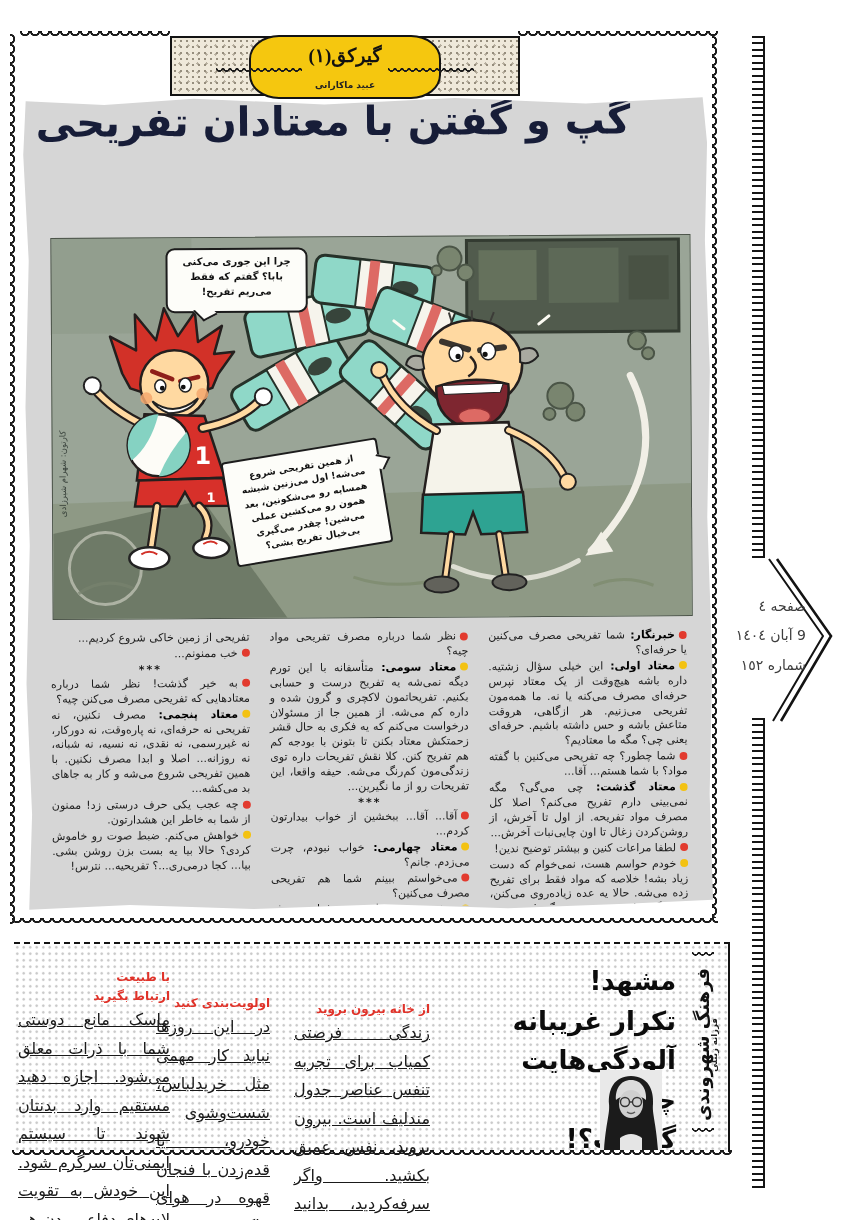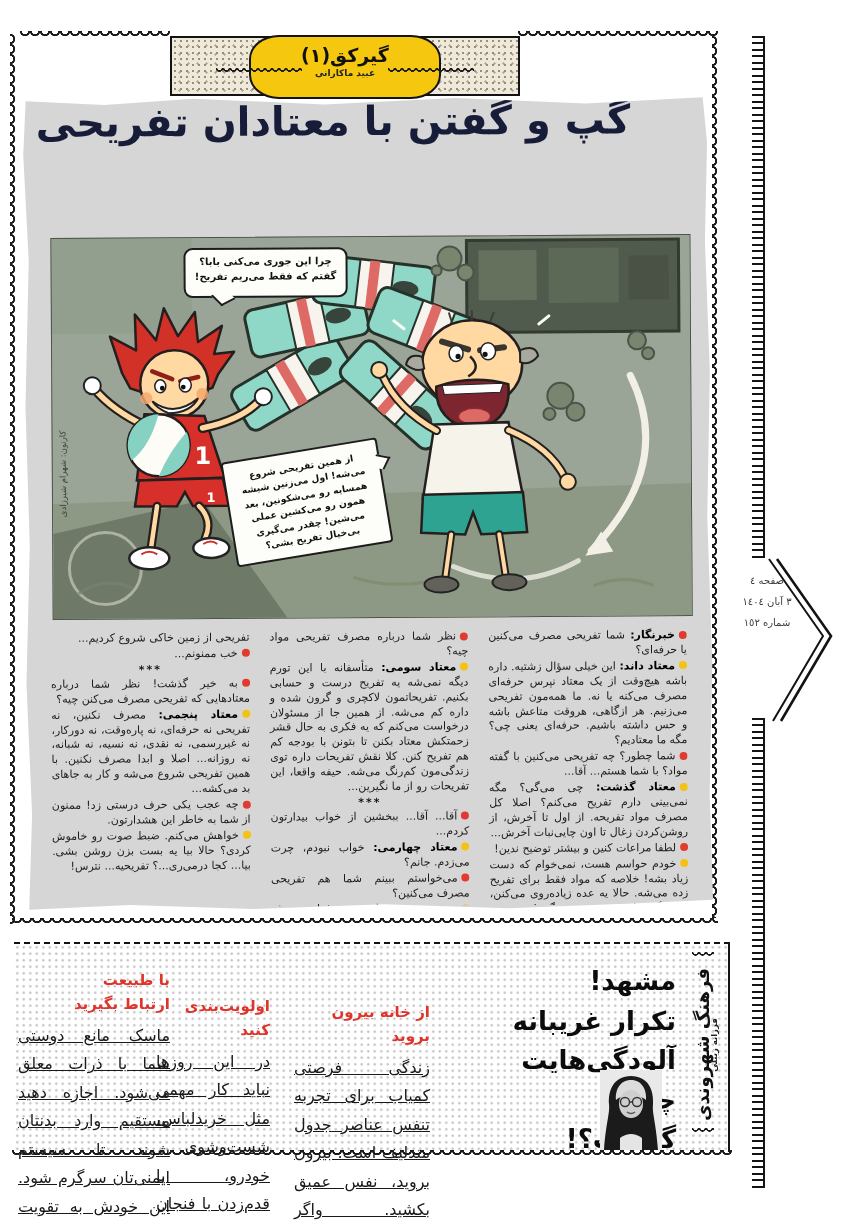--- a/index.html
+++ b/index.html
@@ -17,32 +17,32 @@
     background-image:repeating-linear-gradient(to bottom, #151515 0 1.8px, transparent 1.8px 6.5px); }
 
   #border-left   { left:10px; top:34px; height:890px; }
   #border-top-l  { left:20px; top:31px; width:150px; }
   #border-top-r  { left:518px; top:31px; width:200px; }
   #border-right  { left:712px; top:36px; height:882px; }
   #border-bottom { left:12px; top:918px; width:706px; }
   #comb-top      { left:752px; top:36px; height:522px; }
   #comb-bottom   { left:752px; top:718px; height:470px; }
   #chevron       { position:absolute; left:763px; top:556px; }
-  #page-info     { position:absolute; left:728px; top:570px; width:78px; text-align:center;
-                   font-size:10px; color:#3c3c3c; line-height:2.1; direction:rtl; }
+  #page-info     { position:absolute; left:728px; top:592px; width:78px; 
+                   font-size:14px; color:#3c3c3c; line-height:2.1; direction:rtl; }
 
   
   #banner { position:absolute; left:170px; top:36px; width:350px; height:60px;
     background-color:#efe9da; border:2.5px solid #131313;
     background-image:radial-gradient(#968e7d 1.2px, transparent 1.5px), radial-gradient(#b7af9e 1px, transparent 1.3px);
     background-size:6px 6px, 9px 9px; background-position:0 0, 3px 3px; }
   #banner-pill { position:absolute; left:50%; top:-3px; transform:translateX(-50%); width:192px; height:64px;
     background:#f5c70f; border:2.5px solid #131313; border-radius:30px/24px; text-align:center; z-index:2; }
-  #banner-pill .bt { font-size:19px; font-weight:bold; color:#111; margin-top:7px; }
-  #banner-pill .ba { font-size:9px; font-weight:bold; color:#222; margin-top:2px; }
+  #banner-pill .bt { font-size:19px; font-weight:bold; color:#111; margin-top:7px;font-family:Liberation Serif, serif; }
+  #banner-pill .ba { font-size:9px; font-weight:bold; color:#222; margin-top:13px; }
   .banner-squig { position:absolute; top:30px; width:86px; height:6px; z-index:3;
     background-image:radial-gradient(circle at 50% 0%, transparent 2px, #1c1c1c 2.2px, #1c1c1c 3.6px, transparent 4px);
     background-size:7px 6px; background-repeat:repeat-x; }
   #squig-l { left:44px; } #squig-r { right:44px; }
 
   
   #sheet { position:absolute; left:24px; top:96px; width:688px; height:814px; background:#d6d6d6;
     transform:rotate(-0.35deg); z-index:1;
     clip-path:polygon(0.6% 0.4%,12% 0.9%,25% 0.2%,44% 1%,63% 0.3%,82% 1.1%,99% 0.4%,99.6% 6%,99.2% 18%,99.8% 34%,99.3% 52%,99.9% 70%,99.4% 86%,99.8% 99%,88% 99.4%,70% 99.9%,52% 99.3%,33% 99.8%,15% 99.2%,0.4% 99.7%,0.9% 88%,0.2% 72%,0.8% 55%,0.3% 38%,0.9% 20%,0.2% 7%); }
 
@@ -52,21 +52,21 @@
   #lead { position:absolute; left:26px; top:72px; width:636px; min-height:52px; background:#d5302c;
     color:#fff; font-weight:bold; font-size:12.8px; line-height:1.78; text-align:center; direction:rtl;
     padding:6px 16px; transform:rotate(0.3deg);
     clip-path:polygon(0 16%,3% 4%,10% 12%,22% 1%,38% 10%,55% 2%,72% 11%,88% 3%,97% 12%,100% 26%,99.2% 48%,100% 74%,97% 96%,85% 89%,68% 99%,50% 91%,30% 100%,14% 92%,4% 99%,0 80%); }
 
   
   #cartoon { position:absolute; left:28px; top:140px; width:640px; height:382px; background:#9aa597;
     border:1.5px solid #4c544a; overflow:hidden; }
   .bubble { position:absolute; background:#fdfdf9; border:2px solid #1c1c1c; color:#111;
     font-weight:bold; direction:rtl; text-align:center; z-index:6; }
-  #bubble-kid { left:132px; top:10px; width:164px; font-size:10px; line-height:1.5;
+  #bubble-kid { left:114px; top:10px; width:142px; font-size:10px; line-height:1.5;
     padding:4px 7px 12px; border-radius:9px; }
   #bubble-kid::after { content:""; position:absolute; left:30px; bottom:-9px; width:13px; height:13px;
     background:#fdfdf9; border-right:2px solid #1c1c1c; border-bottom:2px solid #1c1c1c;
     transform:rotate(45deg) skewX(-18deg); }
   #bubble-dad { left:175px; top:212px; width:158px; font-size:9.3px; line-height:1.55;
     padding:8px 9px; transform:rotate(-9deg); border-radius:4px; }
   #bubble-dad::after { content:""; position:absolute; right:-9px; top:16px; width:12px; height:12px;
     background:#fdfdf9; border-top:2px solid #1c1c1c; border-right:2px solid #1c1c1c;
     transform:rotate(35deg) skewY(-15deg); }
   #cartoon-credit { position:absolute; left:-56px; top:230px; width:132px; transform:rotate(-90deg);
@@ -93,22 +93,22 @@
   #f-author { position:absolute; left:-62px; top:90px; width:140px; transform:rotate(-90deg) translateY(26px);
     font-size:8.5px; font-weight:bold; color:#222; text-align:center; white-space:nowrap; }
   .f-squig { position:absolute; right:12px; width:22px; height:6px;
     background-image:radial-gradient(circle at 50% 0%, transparent 2px, #1c1c1c 2.2px, #1c1c1c 3.5px, transparent 3.9px);
     background-size:7px 6px; background-repeat:repeat-x; }
   #f-squig-t { top:2px; } #f-squig-b { top:178px; }
   #f-headline { position:absolute; right:52px; top:18px; width:238px; direction:rtl; text-align:right;
     font-size:26px; font-weight:bold; color:#0c0c0c; line-height:1.52; white-space:pre-line; }
   #f-photo { position:absolute; left:586px; top:126px; width:62px; height:80px; }
   .f-col { position:absolute; direction:rtl; }
-  .f-col .f-title { color:#e0332a; font-weight:bold; font-size:15px; text-align:right;
-    margin-bottom:6px; line-height:1.6; white-space:pre-line; }
+  .f-col .f-title { color:#e0332a; font-weight:bold; font-size:12px; text-align:right;
+    line-height:1.6; white-space:pre-line; }
   .f-col .f-body { font-size:16px; line-height:1.78; text-align:justify; color:#1a1a1a;text-decoration:underline; }
   #f-col-a { left:280px; top:56px; width:136px; }
   #f-col-b { left:142px; top:50px; width:114px; }
   #f-col-c { left:4px;   top:24px; width:152px; }
 </style>
 </head>
 <body>
 
 <div class="page">
 
@@ -118,21 +118,21 @@
   <div class="scallop-v" id="border-right"></div>
   <div class="scallop-h" id="border-bottom"></div>
   <div class="comb" id="comb-top"></div>
   <div class="comb" id="comb-bottom"></div>
   <svg id="chevron" width="72" height="168" viewBox="0 0 72 168">
     <polyline points="6,3 60,80 10,165" fill="none" stroke="#131313" stroke-width="2"></polyline>
     <polyline points="14,3 68,80 18,165" fill="none" stroke="#131313" stroke-width="2.6"></polyline>
   </svg>
   <div id="page-info">
     <div>صفحه ٤</div>
-    <div>٣ آبان ١٤٠٤</div>
+    <div>9 آبان ١٤٠٤</div>
     <div>شماره ١٥٢</div>
   </div>
 
   <div id="banner">
     <div class="banner-squig" id="squig-l"></div>
     <div class="banner-squig" id="squig-r"></div>
     <div id="banner-pill">
       <div class="bt">گیرکق(۱)</div>
       <div class="ba">عبید ماکارانی</div>
     </div>
@@ -271,21 +271,21 @@
         </g>
       </svg>
       <div class="bubble" id="bubble-kid">چرا این جوری می‌کنی بابا؟ گفتم که فقط می‌ریم تفریح!</div>
       <div class="bubble" id="bubble-dad">از همین تفریحی شروع می‌شه! اول می‌زنین شیشه همسایه رو می‌شکونین، بعد همون رو می‌کشین عملی می‌شین! چقدر می‌گیری بی‌خیال تفریح بشی؟</div>
       <div id="cartoon-credit">کارتون: شهرام شیرزادی</div>
     </div>
 
     <div id="columns">
       <div class="col">
         <p class="para"><span class="bullet red"></span><b>خبرنگار:</b> <span>شما تفریحی مصرف می‌کنین یا حرفه‌ای؟</span></p>
-        <p class="para"><span class="bullet yellow"></span><b>معتاد داند:</b> <span>این خیلی سؤال زشتیه. داره باشه هیچ‌وقت از یک معتاد نپرس حرفه‌ای مصرف می‌کنه یا نه. ما همه‌مون تفریحی می‌زنیم. هر ازگاهی، هروقت متاعش باشه و حس داشته باشیم. حرفه‌ای یعنی چی؟ مگه ما معتادیم؟</span></p>
+        <p class="para"><span class="bullet yellow"></span><b>معتاد اولی:</b> <span>این خیلی سؤال زشتیه. داره باشه هیچ‌وقت از یک معتاد نپرس حرفه‌ای مصرف می‌کنه یا نه. ما همه‌مون تفریحی می‌زنیم. هر ازگاهی، هروقت متاعش باشه و حس داشته باشیم. حرفه‌ای یعنی چی؟ مگه ما معتادیم؟</span></p>
         <p class="para"><span class="bullet red"></span><span>شما چطور؟ چه تفریحی می‌کنین با گفته مواد؟ با شما هستم... آقا...</span></p>
         <p class="para"><span class="bullet yellow"></span><b>معتاد گذشت:</b> <span>چی می‌گی؟ مگه نمی‌بینی دارم تفریح می‌کنم؟ اصلا کل مصرف مواد تفریحه. از اول تا آخرش، از روشن‌کردن زغال تا اون چایی‌نبات آخرش...</span></p>
         <p class="para"><span class="bullet red"></span><span>لطفا مراعات کنین و بیشتر توضیح ندین!</span></p>
         <p class="para"><span class="bullet yellow"></span><span>خودم حواسم هست، نمی‌خوام که دست زیاد بشه! خلاصه که مواد فقط برای تفریح زده می‌شه. حالا یه عده زیاده‌روی می‌کنن، اونا دیگه خیلی تفریحشون سنگینه!</span></p>
       </div>
       <div class="col">
         <p class="para"><span class="bullet red"></span><span>نظر شما درباره مصرف تفریحی مواد چیه؟</span></p>
         <p class="para"><span class="bullet yellow"></span><b>معتاد سومی:</b> <span>متأسفانه با این تورم دیگه نمی‌شه یه تفریح درست و حسابی بکنیم. تفریحاتمون لاکچری و گرون شده و داره کم می‌شه. از همین جا از مسئولان درخواست می‌کنم که یه فکری به حال قشر زحمتکش معتاد بکنن تا بتونن با بودجه کم هم تفریح کنن. کلا نقش تفریحات داره توی زندگی‌مون کم‌رنگ می‌شه. حیفه واقعا، این تفریحات رو از ما نگیرین...</span></p>
         <p class="para sep">***</p>
         <p class="para"><span class="bullet red"></span><span>آقا... آقا... ببخشین از خواب بیدارتون کردم...</span></p>

